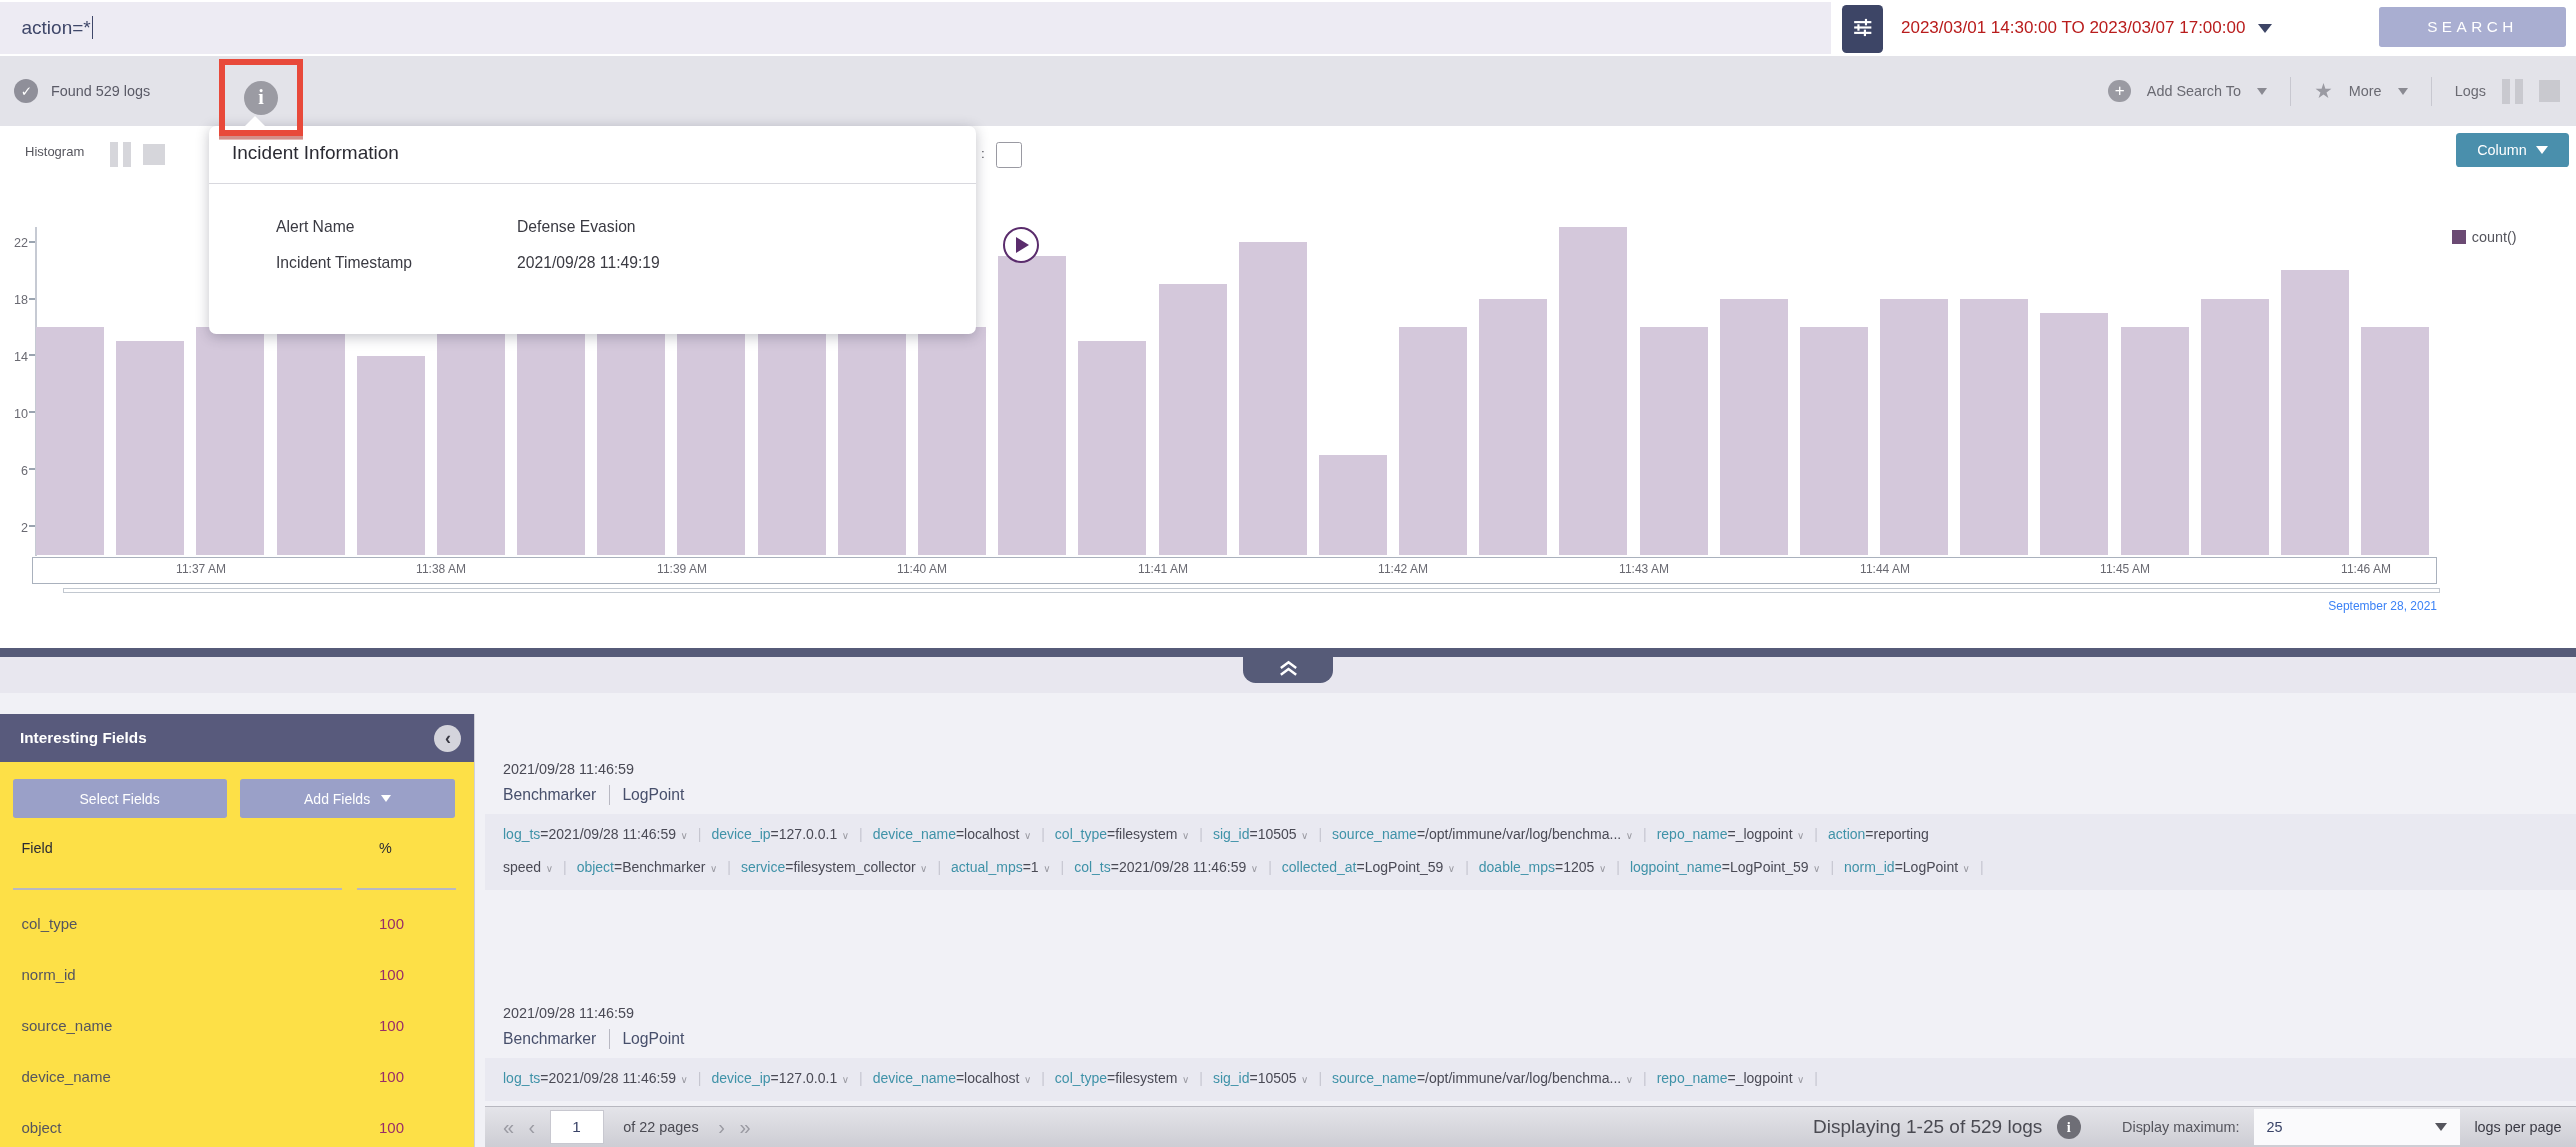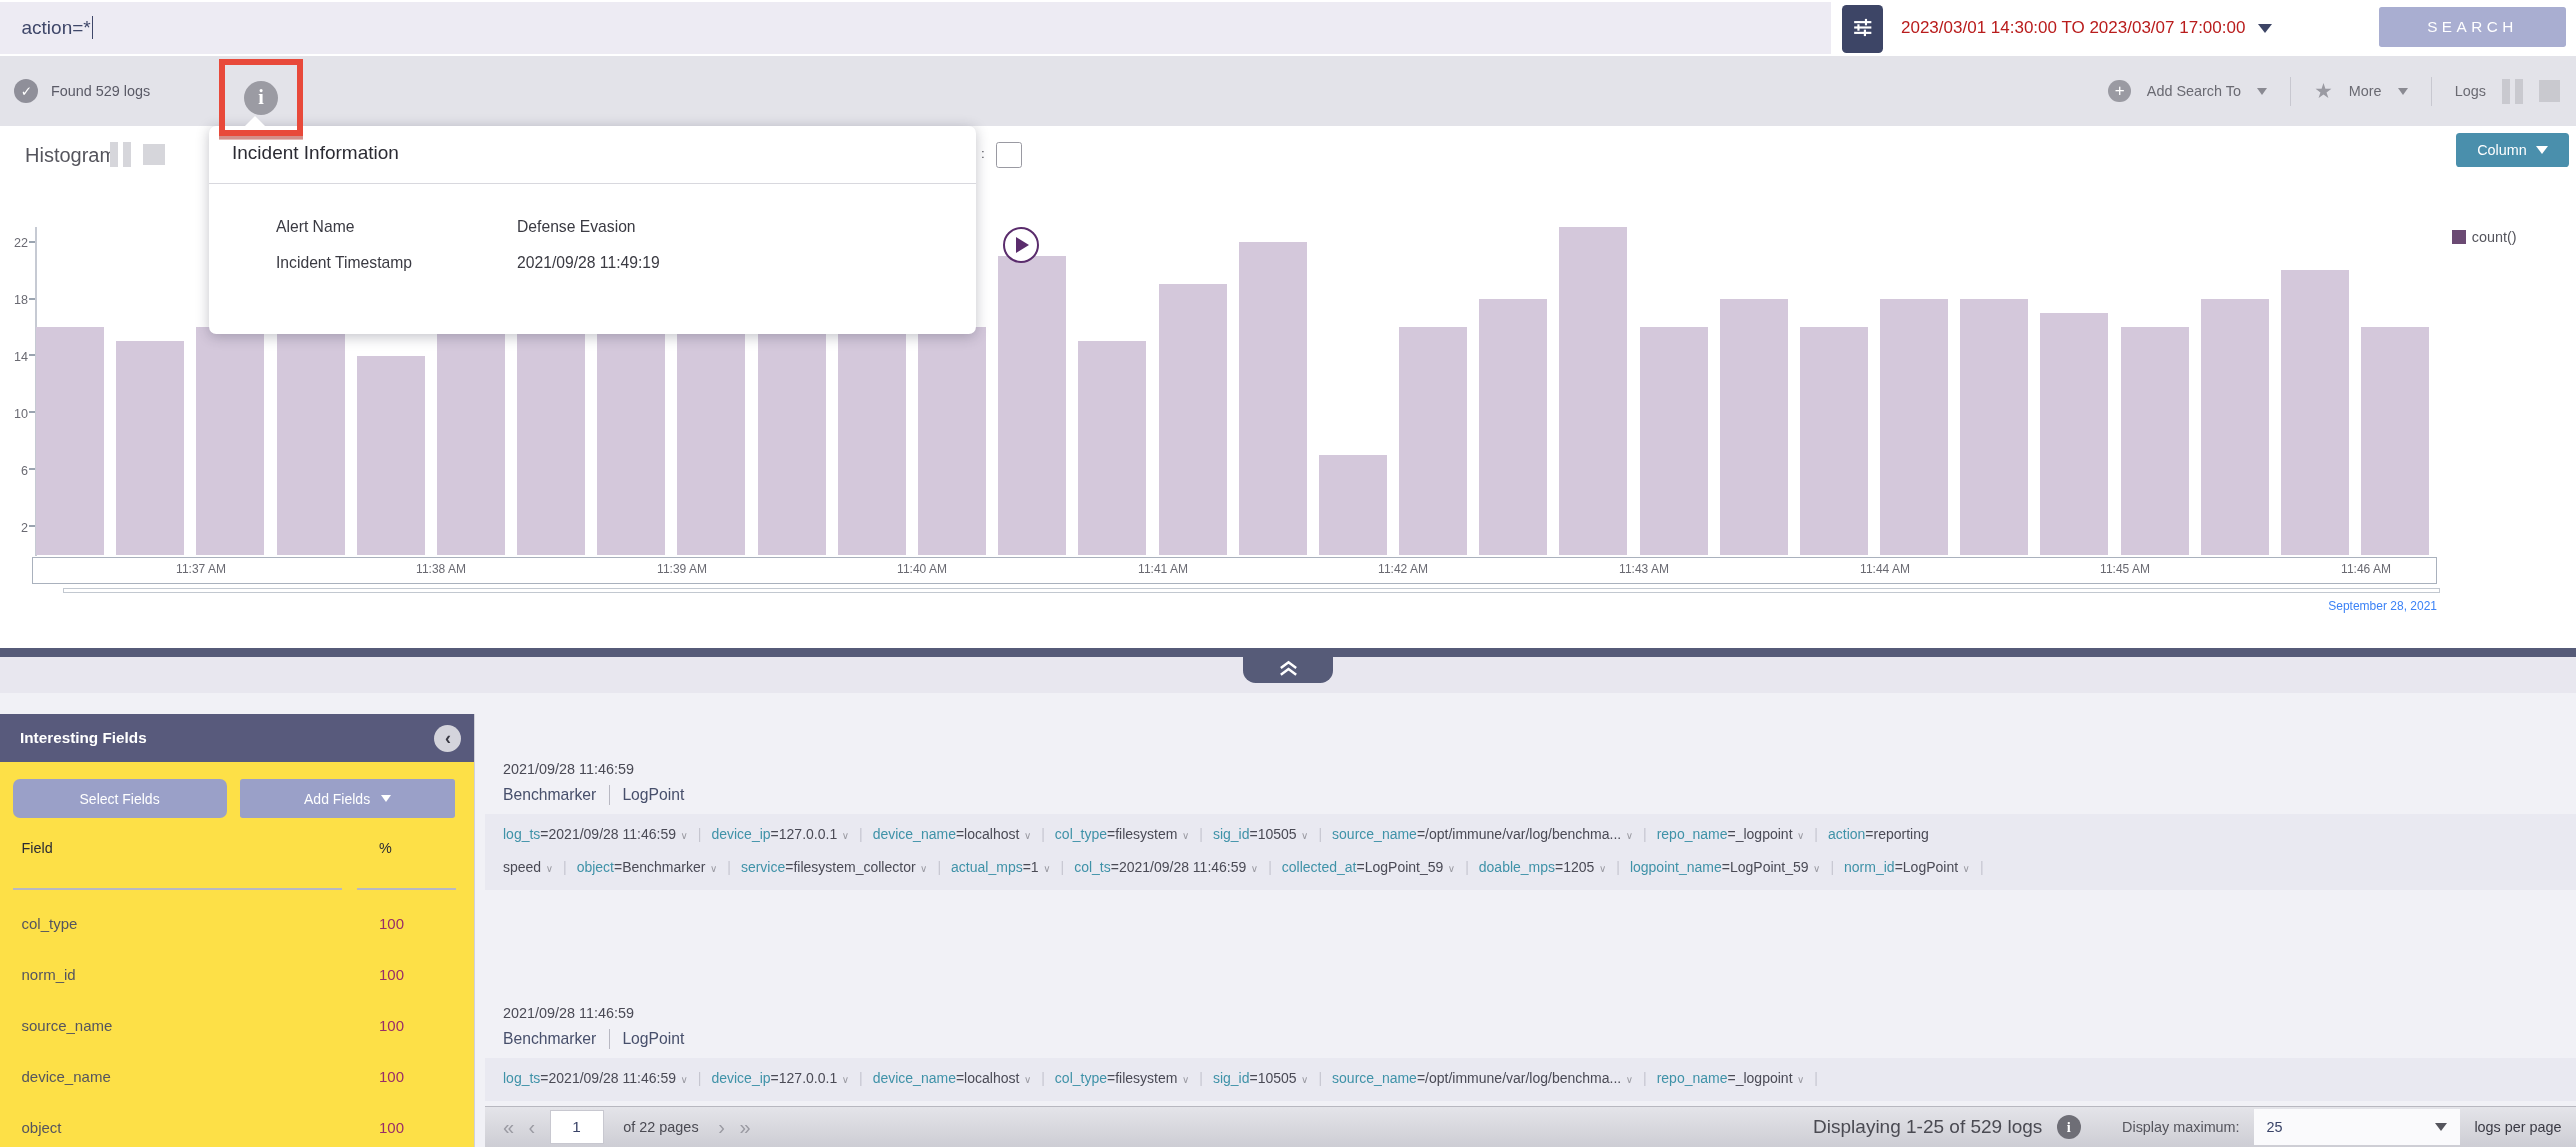--- a/index.html
+++ b/index.html
@@ -29,21 +29,21 @@
   .plus-circle{width:22.4px;height:22.4px;border-radius:50%;background:#9a9aa2;color:#fff;font-size:17px;line-height:20.6px;
     display:flex;align-items:center;justify-content:center;}
   .star-ic{color:#9a9aa2;font-size:20.6px;}
   .tri-sm{width:0;height:0;border-left:5.4px solid transparent;border-right:5.4px solid transparent;border-top:7.2px solid #8a8a92;}
   .vsep{width:0.9px;height:29px;background:#c8c8d0;margin:0 7.2px;}
   .ic-pause{display:inline-flex;gap:4.5px;}
   .ic-pause i{display:block;width:8px;height:25px;background:#c9c9cf;}
   .ic-stop{display:inline-block;width:21.5px;height:21.5px;background:#c9c9cf;}
   
   .hist-panel{position:absolute;left:0;top:126px;width:2576px;height:522px;background:#fff;}
-  .hist-title{position:absolute;left:25px;top:18px;font-size:20px;color:#55555d;}
+  .hist-title{position:absolute;left:25px;top:18px;font-size:13px;color:#55555d;}
   .hist-icons{position:absolute;left:110px;top:16px;display:flex;gap:12.6px;align-items:center;}
   .hist-icons .ic-pause i{background:#d6d6db;}
   .hist-icons .ic-stop{background:#d6d6db;}
   .hidden-label{position:absolute;left:981px;top:20px;font-size:13.5px;color:#55555d;}
   .log-checkbox{position:absolute;left:996px;top:16px;width:24px;height:24px;background:#fff;border:1.8px solid #9a9aa2;border-radius:2.7px;}
   .column-btn{position:absolute;left:2456px;top:7.2px;width:113px;height:34px;background:#4a8fac;border:none;border-radius:3.6px;
     color:#fff;font-size:14.4px;display:flex;align-items:center;justify-content:center;gap:9px;font-family:"Liberation Sans",sans-serif;}
   .column-btn .tri{width:0;height:0;border-left:6.3px solid transparent;border-right:6.3px solid transparent;border-top:8px solid #fff;}
   .legend{position:absolute;left:2452px;top:103px;display:flex;align-items:center;gap:6.3px;font-size:14.4px;color:#55555d;}
   .legend .sq{width:13.5px;height:13.5px;background:#6b4a73;}
@@ -76,21 +76,21 @@
   .band{position:absolute;left:0;top:657px;width:2576px;height:36px;background:#e8e7ef;}
   .bottom-section{position:absolute;left:0;top:693px;width:2576px;height:454px;background:#f1f1f6;}
   
   .sidebar{position:absolute;left:0;top:714px;width:474px;bottom:0;background:#fde047;border-right:1.8px solid #d0d0d8;overflow:hidden;}
   .sb-header{position:absolute;left:0;top:0;width:100%;height:48px;background:#585a7c;display:flex;align-items:center;}
   .sb-title{color:#fff;font-size:15.3px;font-weight:700;padding-left:20px;}
   .sb-collapse{position:absolute;right:12.6px;top:10.8px;width:27px;height:27px;border-radius:50%;background:#d4d4dc;
     color:#3a3a44;font-size:18px;font-weight:700;display:flex;align-items:center;justify-content:center;line-height:1;}
   .sb-btn{position:absolute;top:65px;height:39px;background:#9aa0c8;border:none;border-radius:2.7px;color:#fff;font-size:14px;
     font-family:"Liberation Sans",sans-serif;display:flex;align-items:center;justify-content:center;gap:10.8px;}
-  .sb-btn.select{left:12.6px;width:214px;border-radius:7px;}
+  .sb-btn.select{left:12.6px;width:214px;}
   .sb-btn.add{left:240px;width:215px;}
   .sb-btn .tri{width:0;height:0;border-left:5.4px solid transparent;border-right:5.4px solid transparent;border-top:7.2px solid #fff;}
   .sb-colhead{position:absolute;top:126px;font-size:14.4px;color:#2b2b33;}
   .sb-colhead.f{left:21.5px;}
   .sb-colhead.p{left:379px;}
   .sb-underline{position:absolute;top:174px;height:1.8px;background:#b8b8c2;}
   .sb-underline.f{left:12.6px;width:329px;}
   .sb-underline.p{left:357px;width:99px;}
   .sb-rows{position:absolute;left:0;top:184px;width:100%;}
   .sb-row{position:relative;height:51px;line-height:51px;font-size:15px;color:#55555f;}

